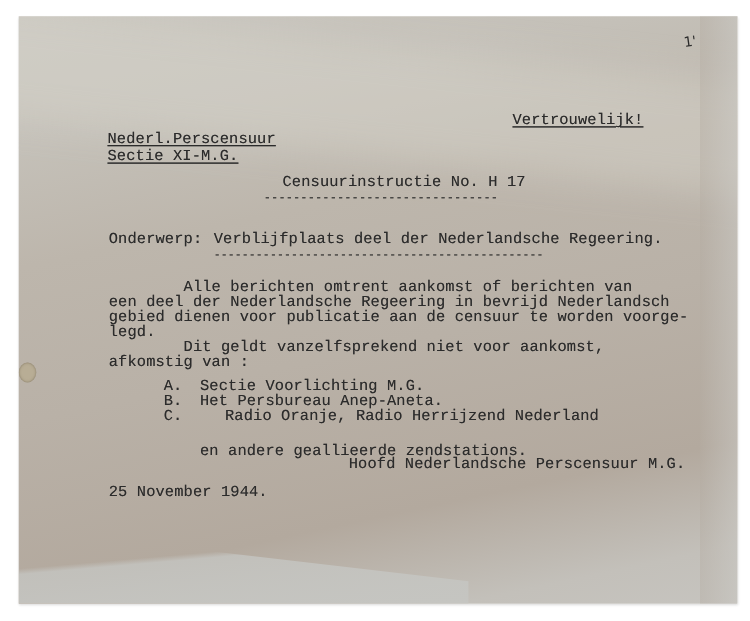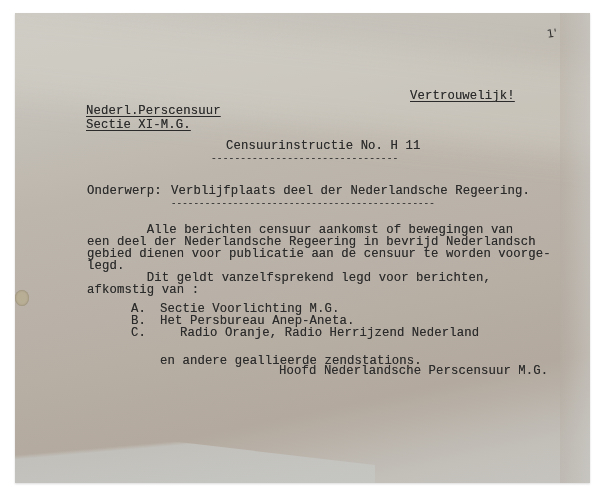--- a/index.html
+++ b/index.html
@@ -92,44 +92,45 @@
 
 <div class="page">
   <div class="right-strip"></div>
   <div class="punch-hole"></div>
   <div class="mark">1'</div>
 
   <div class="tw ul" style="left:71px; top:68px;margin-top:38px;">Sectie XI-M.G.</div>
   <div class="tw ul" style="left:395px; top:77px;">Vertrouwelijk!</div>
   <div class="tw ul" style="left:71px; top:92px;">Nederl.Perscensuur</div>
 
-  <div class="tw" style="left:211px; top:127px;">Censuurinstructie No. H 11</div>
+  <div class="tw" style="left:211px; top:127px;">Censuurinstructie No. H 17</div>
   <div class="tw dash" style="left:196px; top:140px; font-size:9.6px;">--------------------------------</div>
 
   <div class="tw" style="left:72px; top:172px;">Onderwerp:</div>
   <div class="tw" style="left:156px; top:172px;">Verblijfplaats deel der Nederlandsche Regeering.</div>
   <div class="tw dash" style="left:156px; top:185px; font-size:9.2px;">-----------------------------------------------</div>
 
   <div>
-    <div class="tw" style="left:72px; top:211px;">        Alle berichten censuur aankomst of bewegingen van</div>
+    <div class="tw" style="left:72px; top:211px;">        Alle berichten omtrent aankomst of berichten van</div>
     <div class="tw" style="left:72px; top:223px;">een deel der Nederlandsche Regeering in bevrijd Nederlandsch</div>
     <div class="tw" style="left:72px; top:235px;text-align:center;">gebied dienen voor publicatie aan de censuur te worden voorge-</div>
     <div class="tw" style="left:72px; top:247px;">legd.</div>
   </div>
 
   <div>
-    <div class="tw" style="left:72px; top:259px;">        Dit geldt vanzelfsprekend legd voor berichten,</div>
+    <div class="tw" style="left:72px; top:259px;">        Dit geldt vanzelfsprekend niet voor aankomst,</div>
     <div class="tw" style="left:72px; top:271px;">afkomstig van :</div>
   </div>
 
   <div>
     <div class="tw" style="left:116px; top:290px;">A.</div>
     <div class="tw" style="left:145px; top:290px;text-align:right;">Sectie Voorlichting M.G.</div>
     <div class="tw" style="left:116px; top:302px;">B.</div>
     <div class="tw" style="left:145px; top:302px;">Het Persbureau Anep-Aneta.</div>
     <div class="tw" style="left:116px; top:314px;">C.</div>
     <div class="tw" style="left:145px; top:314px;margin-left:20px;">Radio Oranje, Radio Herrijzend Nederland</div>
     <div class="tw" style="left:145px; top:326px;margin-top:16px;">en andere geallieerde zendstations.</div>
   </div>
 
   <div class="tw" style="left:264px; top:352px;">Hoofd Nederlandsche Perscensuur M.G.</div>
 
+  <div class="tw" style="left:72px; top:375px;">25 November 1944.</div>
 </div>
 
 </body></html>

